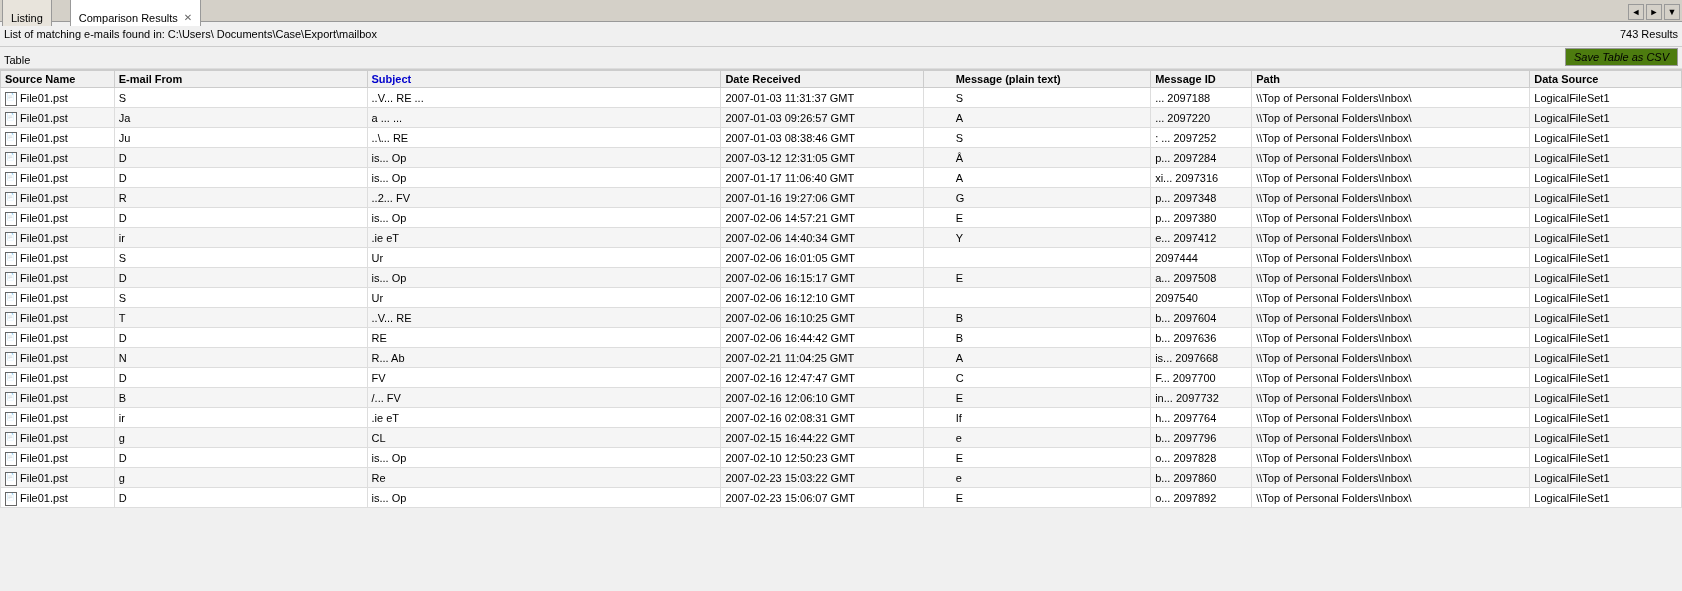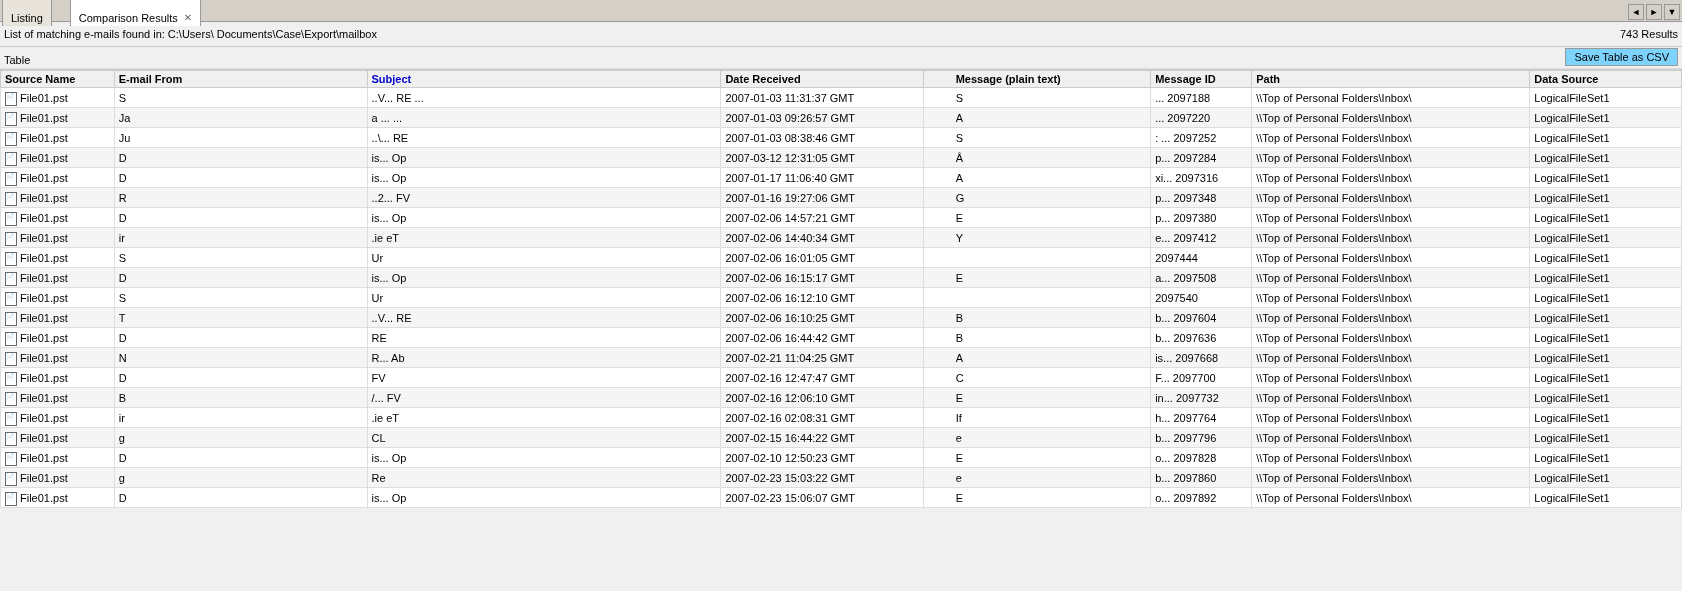--- a/index.html
+++ b/index.html
@@ -84,24 +84,25 @@
       padding: 2px 4px;
       font-size: 11px;
       display: flex;
       justify-content: space-between;
       align-items: flex-end;
       height: 22px;
       border-bottom: 1px solid #ddd;
     }
     .save-btn {
       padding: 2px 8px;
-      background: #7dd3fc;
+      background: #4d7c0f;
       border: 1px solid #999;
       cursor: pointer;
       font-size: 11px;
+      font-style: italic;
     }
 
     
     .table-container {
       overflow: auto;
       height: calc(591px - 22px - 20px - 22px - 25px);
       border-top: 1px solid #ccc;
     }
     table {
       border-collapse: collapse;

